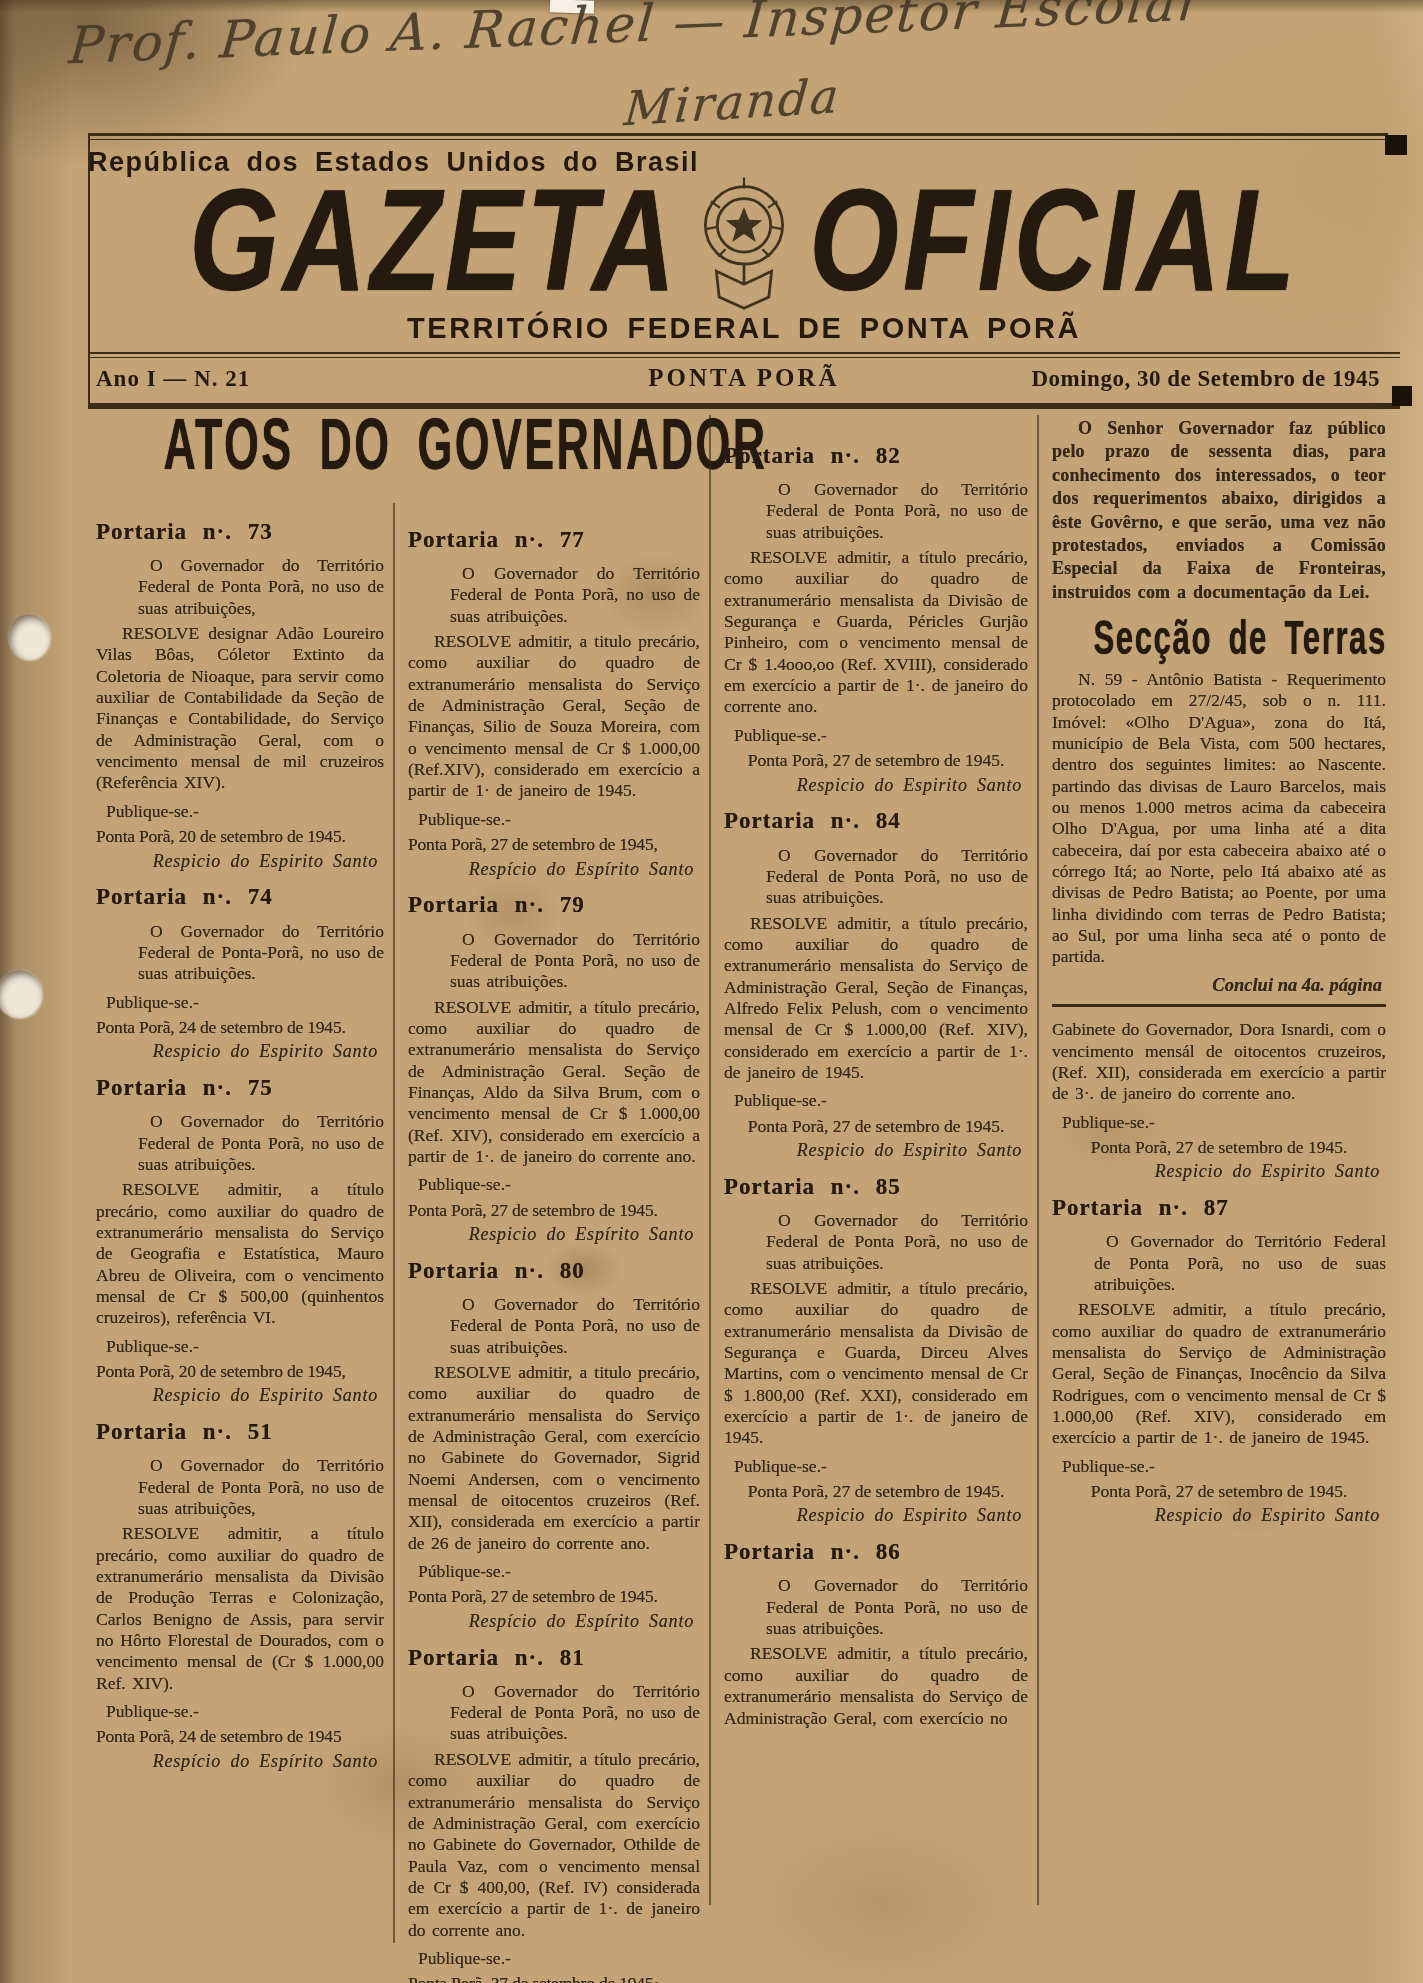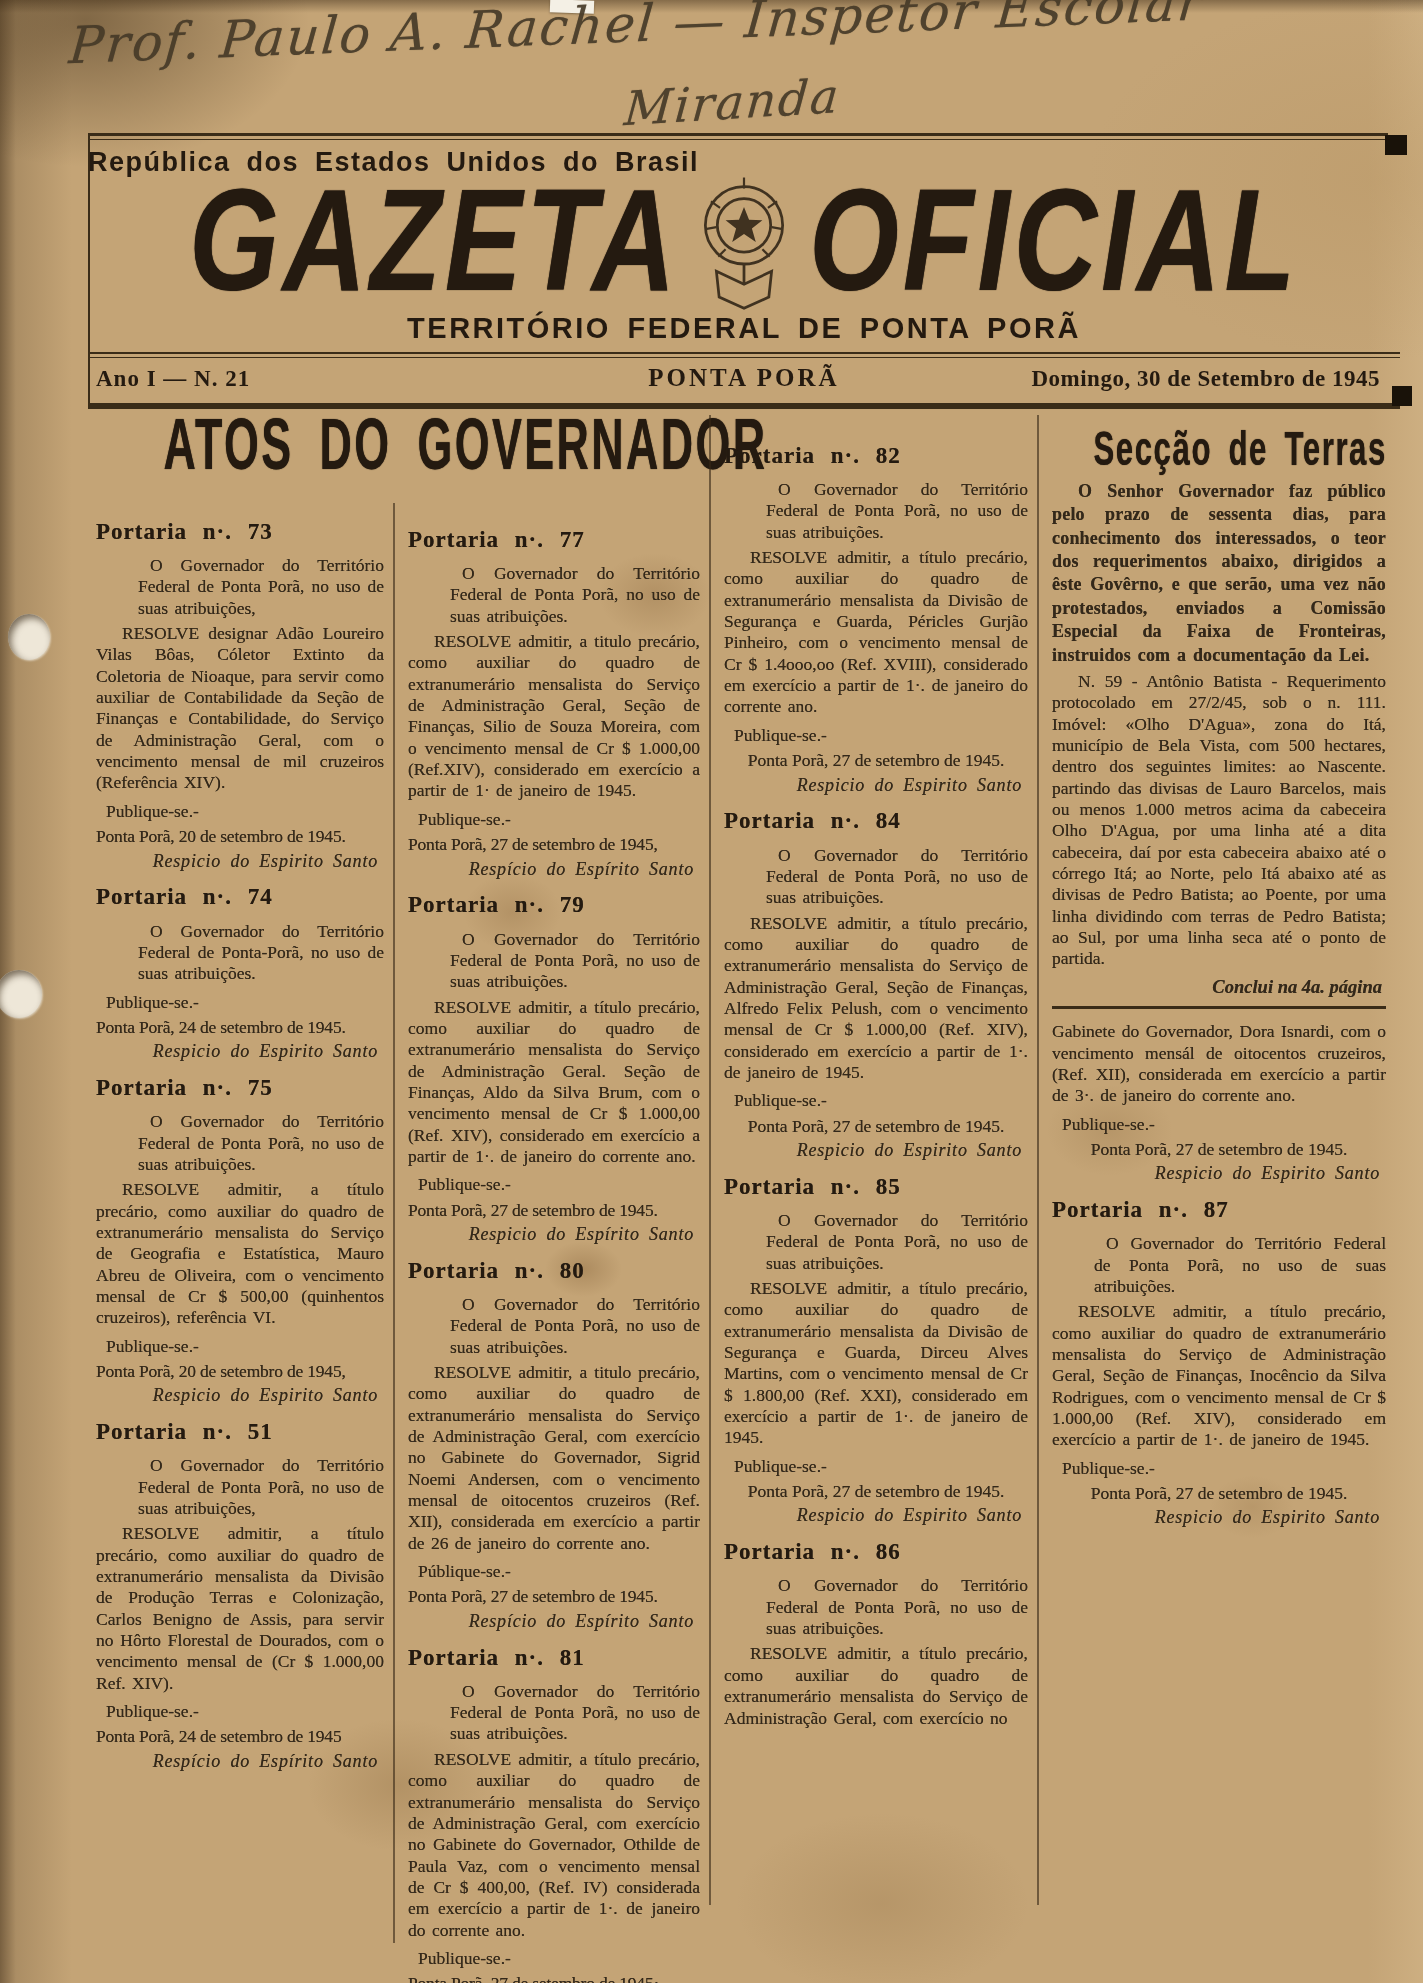--- a/index.html
+++ b/index.html
@@ -236,22 +236,22 @@
         <div class="blk opening">O Governador do Território Federal de Ponta Porã, no uso de suas atribuições.</div>
         <div class="blk body">RESOLVE admitir, a título precário, como auxiliar do quadro de extranumerário mensalista da Divisão de Segurança e Guarda, Dirceu Alves Martins, com o vencimento mensal de Cr $ 1.800,00 (Ref. XXI), considerado em exercício a partir de 1·. de janeiro de 1945.</div>
         <div class="blk publique">Publique-se.-</div>
         <div class="blk dateline-center">Ponta Porã, 27 de setembro de 1945.</div>
         <div class="blk signature">Respicio do Espirito Santo</div>
         <div class="blk heading">Portaria n·. 86</div>
         <div class="blk opening">O Governador do Território Federal de Ponta Porã, no uso de suas atribuições.</div>
         <div class="blk body">RESOLVE admitir, a título precário, como auxiliar do quadro de extranumerário mensalista do Serviço de Administração Geral, com exercício no</div>
       </div>
     <div id="col4" class="col">
+        <div class="blk lead">O Senhor Governador faz público pelo prazo de sessenta dias, para conhecimento dos interessados, o teor dos requerimentos abaixo, dirigidos a êste Govêrno, e que serão, uma vez não protestados, enviados a Comissão Especial da Faixa de Fronteiras, instruidos com a documentação da Lei.</div>
         <div class="blk section-title"><span>Secção de Terras</span></div>
-        <div class="blk lead">O Senhor Governador faz público pelo prazo de sessenta dias, para conhecimento dos interessados, o teor dos requerimentos abaixo, dirigidos a êste Govêrno, e que serão, uma vez não protestados, enviados a Comissão Especial da Faixa de Fronteiras, instruidos com a documentação da Lei.</div>
         <div class="blk body">N. 59 - Antônio Batista - Requerimento protocolado em 27/2/45, sob o n. 111. Imóvel: «Olho D'Agua», zona do Itá, município de Bela Vista, com 500 hectares, dentro dos seguintes limites: ao Nascente. partindo das divisas de Lauro Barcelos, mais ou menos 1.000 metros acima da cabeceira Olho D'Agua, por uma linha até a dita cabeceira, daí por esta cabeceira abaixo até o córrego Itá; ao Norte, pelo Itá abaixo até as divisas de Pedro Batista; ao Poente, por uma linha dividindo com terras de Pedro Batista; ao Sul, por uma linha seca até o ponto de partida.</div>
         <div class="blk continued">Conclui na 4a. página</div>
         <div class="blk rule"></div>
         <div class="blk flush">Gabinete do Governador, Dora Isnardi, com o vencimento mensál de oitocentos cruzeiros, (Ref. XII), considerada em exercício a partir de 3·. de janeiro do corrente ano.</div>
         <div class="blk publique">Publique-se.-</div>
         <div class="blk dateline-center">Ponta Porã, 27 de setembro de 1945.</div>
         <div class="blk signature">Respicio do Espirito Santo</div>
         <div class="blk heading">Portaria n·. 87</div>
         <div class="blk opening">O Governador do Território Federal de Ponta Porã, no uso de suas atribuições.</div>
         <div class="blk body">RESOLVE admitir, a título precário, como auxiliar do quadro de extranumerário mensalista do Serviço de Administração Geral, Seção de Finanças, Inocêncio da Silva Rodrigues, com o vencimento mensal de Cr $ 1.000,00 (Ref. XIV), considerado em exercício a partir de 1·. de janeiro de 1945.</div>

